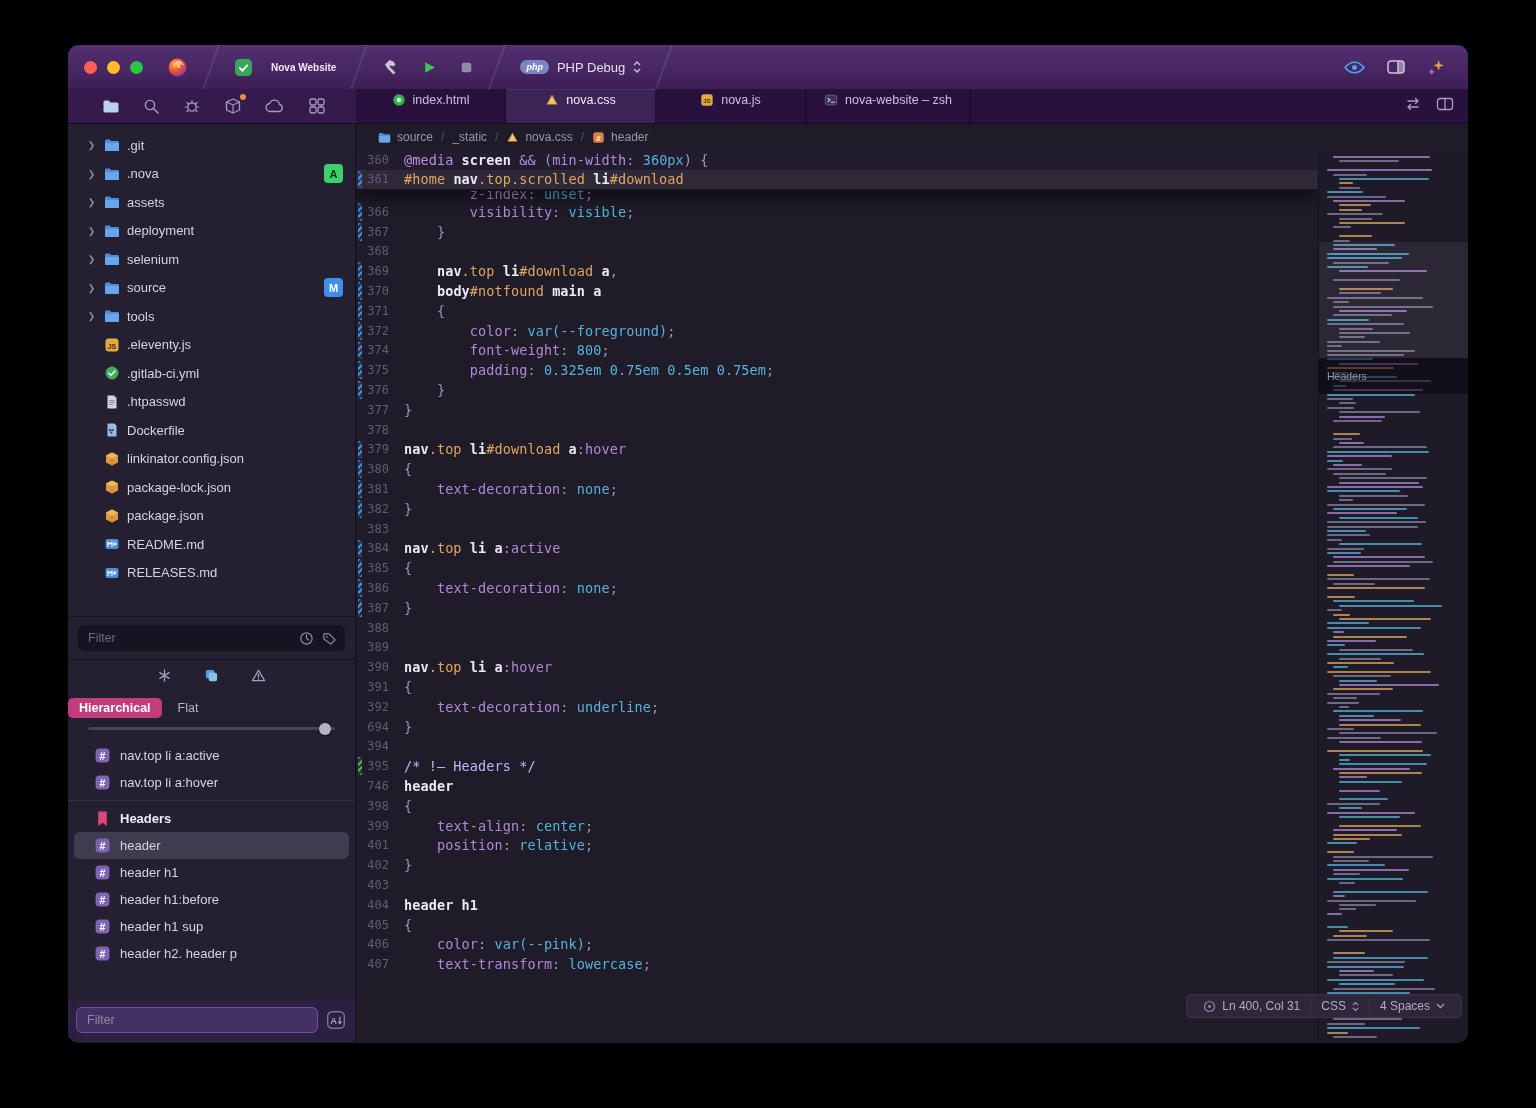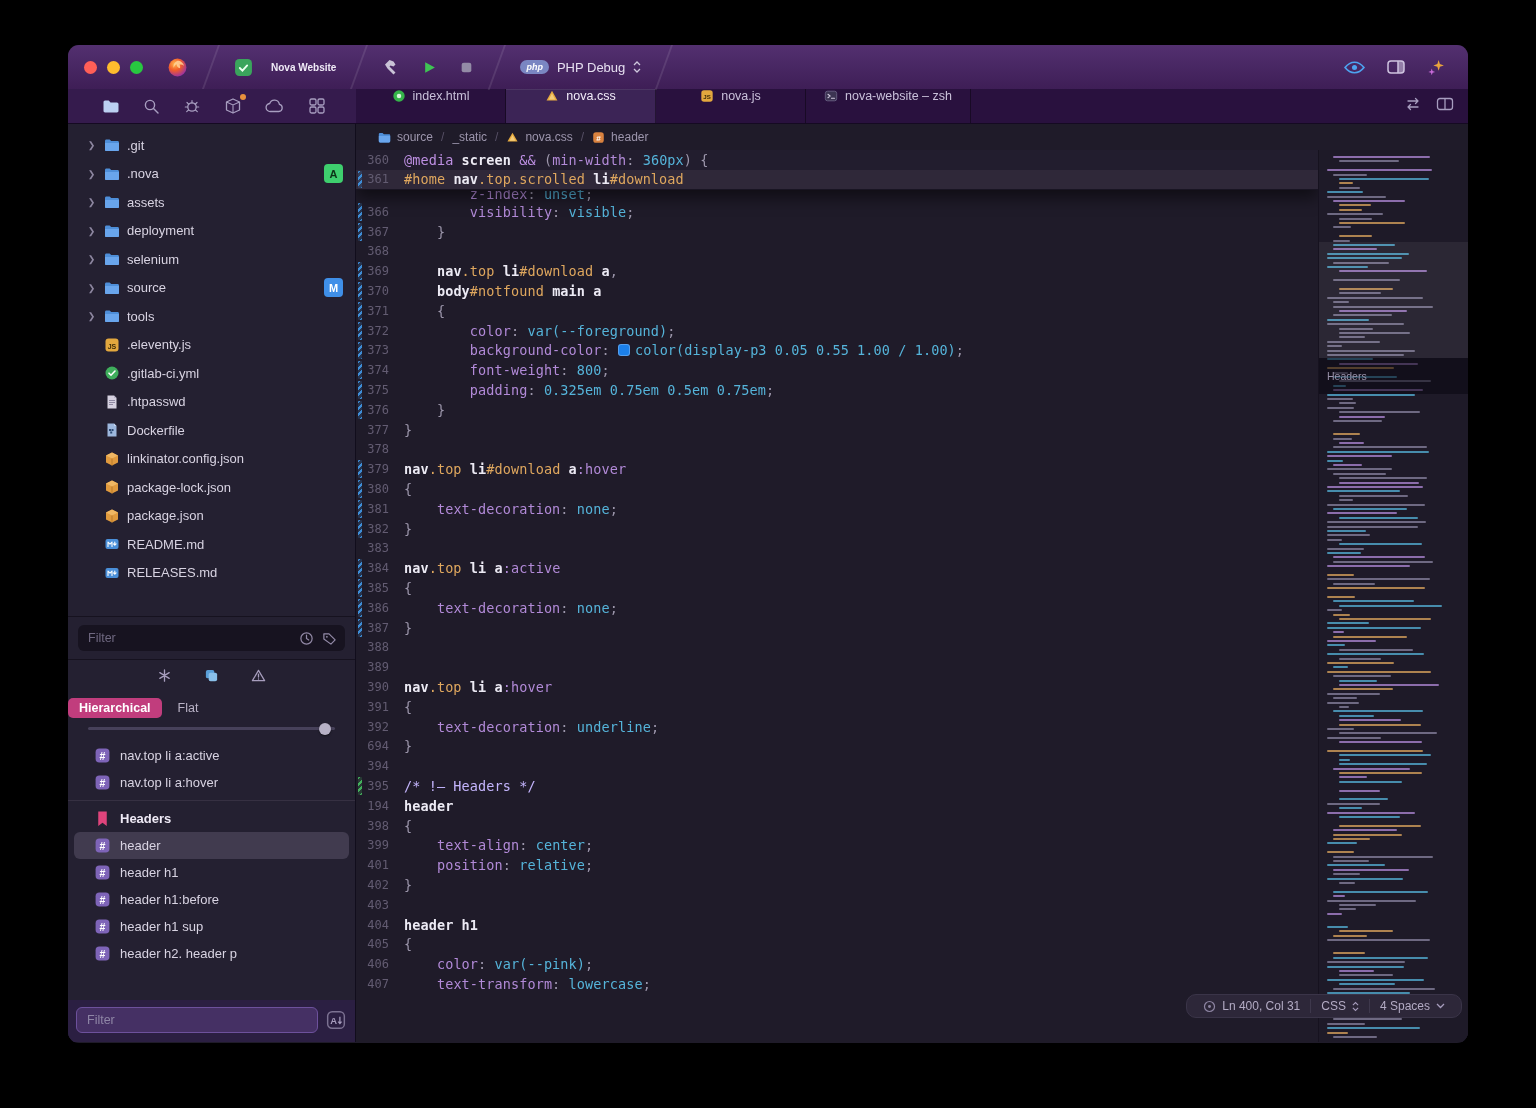--- a/index.html
+++ b/index.html
@@ -26,22 +26,22 @@
   .titlebar .spacer{flex:1}
   .tb-right{display:flex;align-items:center;gap:22px;margin-right:6px}
 
   
   .toolbar{height:35px;display:flex;background:#29113e;border-bottom:1px solid #150a22}
   .panel-icons{width:288px;background:#351b4d;display:flex;align-items:center;gap:23px;
     padding-left:34px;color:#a89ec0;flex:none;position:relative}
   .panel-icons .pbtn{position:relative;display:flex}
   .pdot{position:absolute;top:-3px;right:-4px;width:6px;height:6px;border-radius:50%;background:#e8913d}
   .tabstrip{flex:1;display:flex;align-items:stretch;color:#c9c1da}
-  .tab{display:flex;align-items:flex-start;justify-content:center;gap:7px;font-size:12.5px;
-    border-right:1px solid rgba(0,0,0,.4);padding:0 18px;min-width:150px;cursor:default}
+  .tab{display:flex;align-items:flex-end;justify-content:center;gap:7px;font-size:12.5px;
+    border-right:1px solid rgba(0,0,0,.4);padding:16px 18px;min-width:150px;cursor:default}
   .tab .fi{width:14px;height:14px}
   .tab.active{background:#3c2456;color:#f2edf9;box-shadow:inset 0 1px 0 rgba(255,255,255,.08)}
   .tabstrip .spacer{flex:1;border-right:none}
   .strip-icons{display:flex;align-items:center;gap:14px;padding:0 14px;color:#a89ec0}
 
   
   .main{display:flex;height:calc(100% - 80px)}
 
   
   .sidebar{width:288px;background:#242031;border-right:1px solid #110d1c;display:flex;flex-direction:column;flex:none}
@@ -136,21 +136,21 @@
   
   .minimap{width:150px;flex:none;position:relative;background:#1e1a28;border-left:1px solid #16121f;overflow:hidden}
   .mm-bar{position:absolute;height:2px;border-radius:1px;opacity:.75}
   .mm-viewport{position:absolute;left:0;right:0;top:92px;height:116px;background:rgba(255,255,255,.06)}
   .mm-band{position:absolute;left:0;right:0;top:208px;height:36px;background:rgba(10,8,16,.55);
     display:flex;align-items:center;padding-left:8px}
   .mm-band span{color:#9a93ab;font-size:10.5px}
 
   
   .statusbar{position:absolute;right:6px;bottom:24px;z-index:20;background:#2d2739;
-    border:1px solid #3a3448;border-radius:10px;display:flex;align-items:center;gap:0;
+    border:1px solid #3a3448;border-radius:5px;display:flex;align-items:center;gap:0;
     padding:4px 6px;color:#b3abc4;font-size:12px}
   .sb-item{display:flex;align-items:center;gap:6px;padding:0 10px}
   .sb-item + .sb-item{border-left:1px solid #3e384c}
 </style>
 </head>
 <body>
 
 <div class="window">
 
   <div class="titlebar">
@@ -649,25 +649,20 @@
                 <span class="lnum">371</span>
                 <span class="ltext"><span class="tk-pln">    </span><span class="tk-pun">{</span></span>
               </div>
               <div class="cline">
                 <span class="gmark b"></span>
                 <span class="lnum">372</span>
                 <span class="ltext"><span class="tk-pln">        </span><span class="tk-prop">color</span><span class="tk-pun">: </span><span class="tk-val">var(--foreground)</span><span class="tk-pun">;</span></span>
               </div>
               <div class="cline">
                 <span class="gmark b"></span>
-                <span class="lnum">373</span>
-                <span class="ltext"><span class="tk-pln">        </span><span class="tk-prop">background-color</span><span class="tk-pun">: </span><span class="swatch" style="background:#1b7fe8"></span><span class="tk-val">color(display-p3 0.05 0.55 1.00 / 1.00)</span><span class="tk-pun">;</span></span>
-              </div>
-              <div class="cline">
-                <span class="gmark b"></span>
                 <span class="lnum">374</span>
                 <span class="ltext"><span class="tk-pln">        </span><span class="tk-prop">font-weight</span><span class="tk-pun">: </span><span class="tk-val">800</span><span class="tk-pun">;</span></span>
               </div>
               <div class="cline">
                 <span class="gmark b"></span>
                 <span class="lnum">375</span>
                 <span class="ltext"><span class="tk-pln">        </span><span class="tk-prop">padding</span><span class="tk-pun">: </span><span class="tk-val">0.325em 0.75em 0.5em 0.75em</span><span class="tk-pun">;</span></span>
               </div>
               <div class="cline">
                 <span class="gmark b"></span>
@@ -753,21 +748,21 @@
               <div class="cline">
                 <span class="lnum">394</span>
                 <span class="ltext"></span>
               </div>
               <div class="cline">
                 <span class="gmark g"></span>
                 <span class="lnum">395</span>
                 <span class="ltext"><span class="tk-cmt">/* !– Headers */</span></span>
               </div>
               <div class="cline">
-                <span class="lnum">194</span>
+                <span class="lnum">746</span>
                 <span class="ltext"><span class="tk-tag">header</span></span>
               </div>
               <div class="cline">
                 <span class="lnum">398</span>
                 <span class="ltext"><span class="tk-pun">{</span></span>
               </div>
               <div class="cline">
                 <span class="lnum">399</span>
                 <span class="ltext"><span class="tk-pln">    </span><span class="tk-prop">text-align</span><span class="tk-pun">: </span><span class="tk-val">center</span><span class="tk-pun">;</span></span>
               </div>

